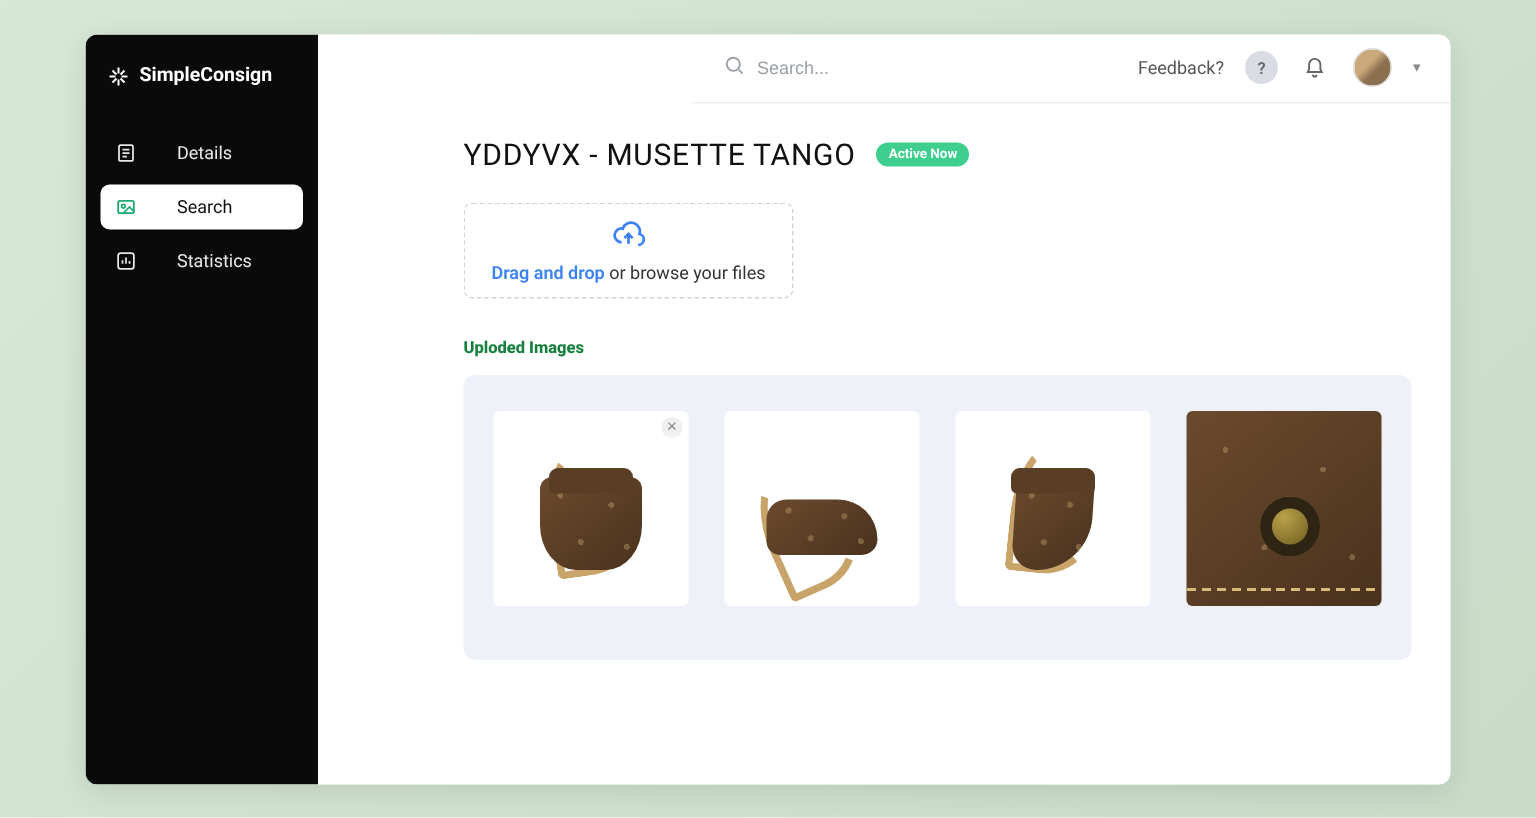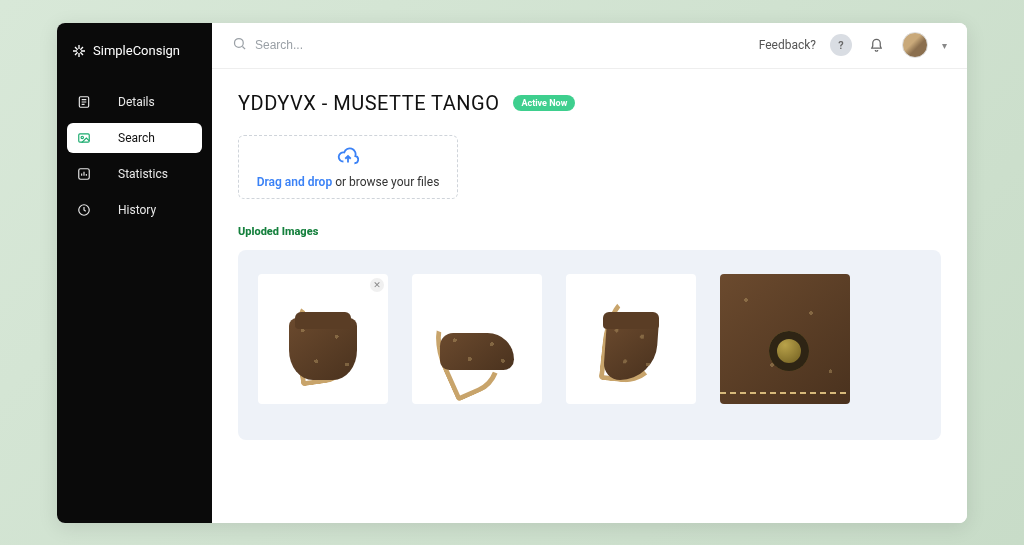--- a/index.html
+++ b/index.html
@@ -28,21 +28,21 @@
     color: #fff;
     padding: 20px 0;
     flex-shrink: 0;
   }
   .brand {
     display: flex;
     align-items: center;
     gap: 6px;
     padding: 0 14px 28px 14px;
     font-size: 13px;
-    font-weight: 400;
+    font-weight: 700;
   }
   .brand-icon {
     width: 16px; height: 16px;
     display: inline-flex; align-items: center; justify-content: center;
   }
   .nav { list-style: none; padding: 0 10px; }
   .nav-item {
     display: flex;
     align-items: center;
     gap: 27px;
@@ -58,20 +58,21 @@
     color: #111;
   }
   .nav-item.active .nav-icon svg { stroke: #1aab6e; }
   .nav-icon { width: 14px; height: 14px; display:inline-flex; }
   .main {
     flex: 1;
     display: flex;
     flex-direction: column;
     background: #fff;
     overflow: hidden;
+    align-items: flex-end;
   }
   .topbar {
     height: 46px;
     display: flex;
     align-items: center;
     padding: 0 20px;
     border-bottom: 1px solid #eee;
     gap: 14px;
   }
   .search-wrap {
@@ -79,21 +80,21 @@
     flex: 1;
     color: #9aa0a6;
   }
   .search-input {
     border: none; outline: none;
     font-size: 12px;
     color: #333;
     width: 200px;
   }
   .search-input::placeholder { color: #9aa0a6; }
-  .topbar-right { display: flex; align-items: center; gap: 14px; }
+  .topbar-right { display: flex; align-items: center; gap: 14px; margin-left: 40px; }
   .feedback-link { font-size: 12px; color: #555; cursor: pointer; }
   .icon-btn {
     width: 22px; height: 22px; border-radius: 50%;
     display: inline-flex; align-items: center; justify-content: center;
     cursor: pointer;
   }
   .help-btn { background: #d9dde3; color: #666; font-size: 11px; font-weight:600; }
   .bell-btn { color: #666; }
   .avatar {
     width: 26px; height: 26px; border-radius: 50%;
@@ -268,29 +269,20 @@
       </li>
       <li class="nav-item">
         <span class="nav-icon">
           <svg viewBox="0 0 24 24" width="14" height="14" stroke="#e8e8e8" stroke-width="2" fill="none">
               <rect x="3" y="3" width="18" height="18" rx="3"></rect>
               <path d="M8 15V11M12 15V8M16 15v-3"></path>
             </svg>
         </span>
         <span>Statistics</span>
       </li>
-      <li class="nav-item">
-        <span class="nav-icon">
-          <svg viewBox="0 0 24 24" width="14" height="14" stroke="#e8e8e8" stroke-width="2" fill="none">
-              <circle cx="12" cy="12" r="9"></circle>
-              <path d="M12 7v5l3 2"></path>
-            </svg>
-        </span>
-        <span>History</span>
-      </li>
     </ul>
   </aside>
 
   <main class="main">
     <div class="topbar">
       <div class="search-wrap">
         <span>
           <svg viewBox="0 0 24 24" width="15" height="15" stroke="#9aa0a6" stroke-width="2" fill="none">
               <circle cx="11" cy="11" r="7"></circle>
               <path d="M21 21l-4.3-4.3"></path>

